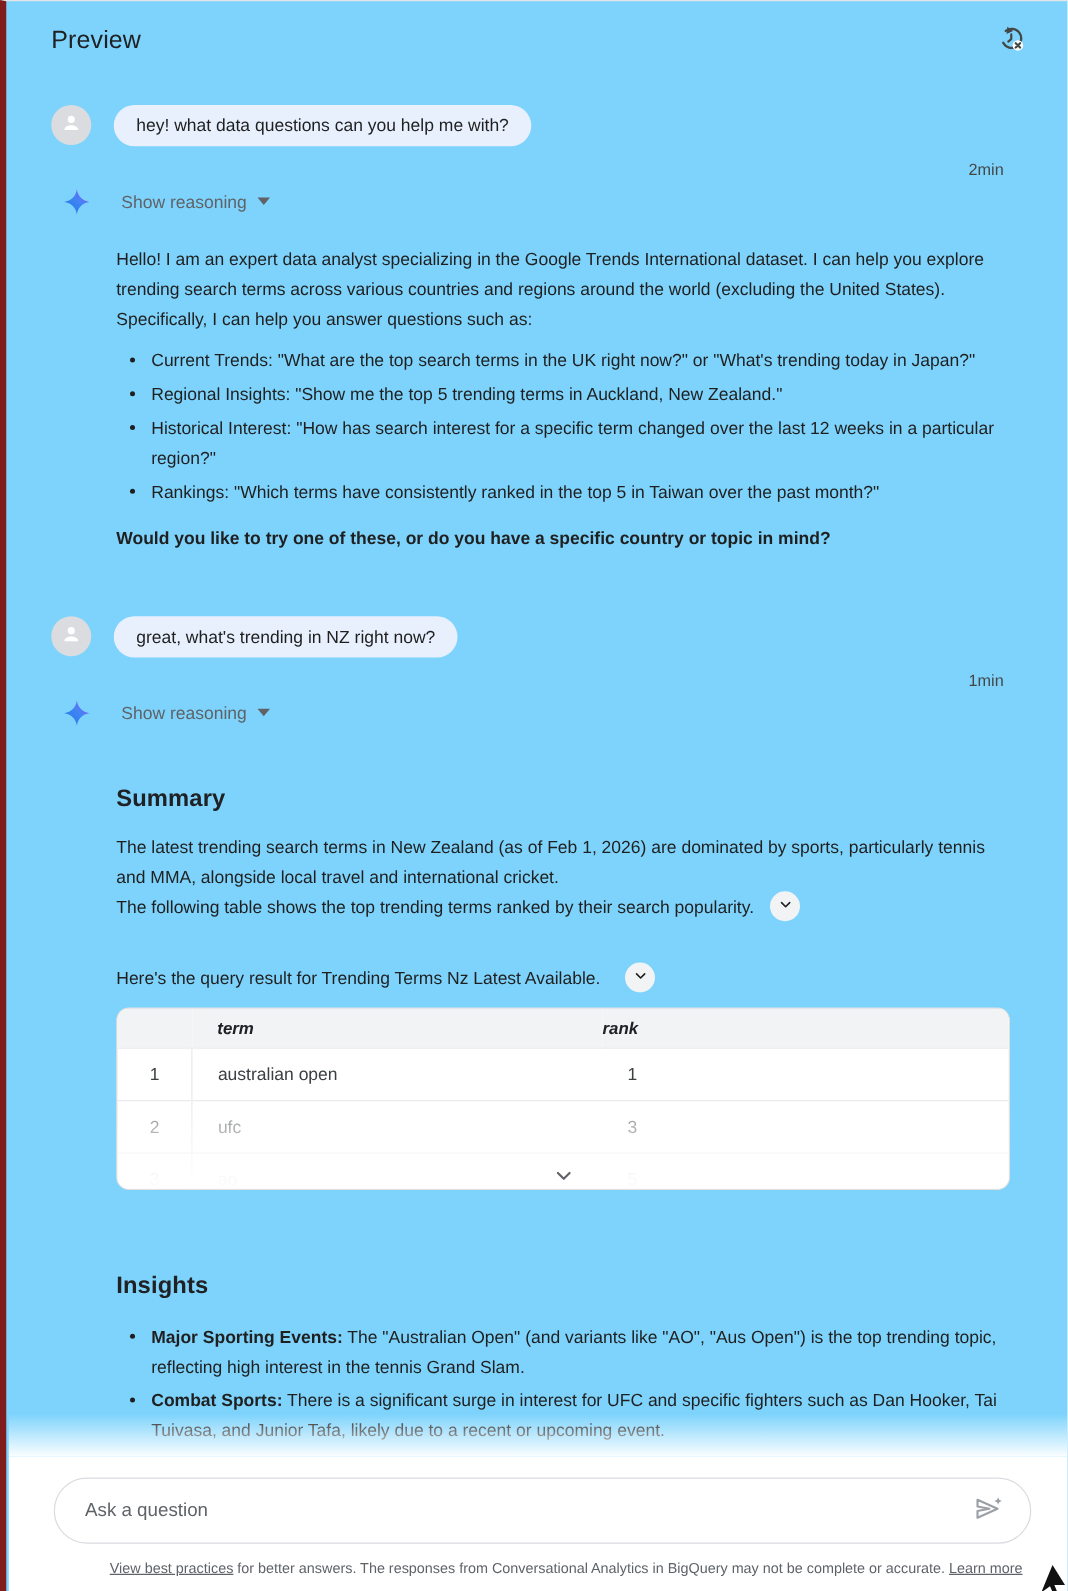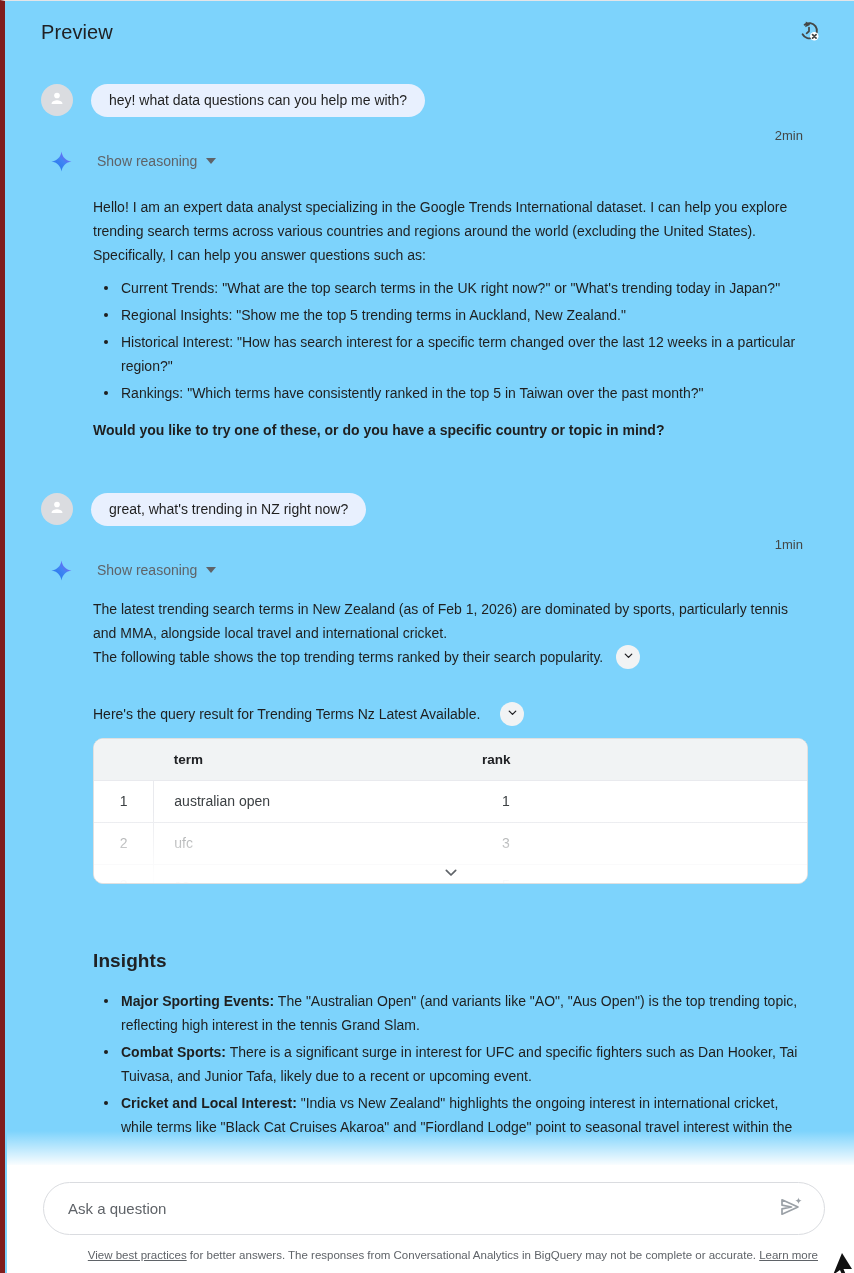--- a/index.html
+++ b/index.html
@@ -35,21 +35,21 @@
   .section-heading { font-size:19px; color:#202124; letter-spacing:.1px; }
   .summary-heading { margin-top:46px; margin-left:52px; }
   .summary-block { margin-left:52px; width:703px; font-size:14px; line-height:24px; }
   .summary-p1 { margin-top:14px; }
   .inline-row { display:flex; align-items:center; gap:13px;text-align:right; }
   .chev-btn { width:24px; height:24px; border-radius:50%; background:#f1f3f4; border:none; cursor:pointer; display:flex; align-items:center; justify-content:center; flex:none; }
   .query-row { margin-top:33px;gap:20px; }
   
   .result-table-wrap { position:relative; margin-left:52px; margin-top:12px; width:715px; height:146px; border:1px solid #e0e0e0; border-radius:10px; overflow:hidden; background:#fff; }
   table.result { width:100%; border-collapse:collapse; font-size:14px; }
-  table.result th { background:#f1f3f4; text-align:left; font-weight:700; color:#202124; height:41px; font-size:13.5px; }
+  table.result th { background:#f1f3f4; text-align:left; font-weight:700; color:#202124; height:31px; font-size:13.5px;font-style:italic; }
   table.result th.th-term { padding-left:20px; }
   table.result td { height:42px; border-top:1px solid #e9eaee; color:#3c4043; }
   td.idx { text-align:center; color:#444746; border-right:1px solid #e9eaee; }
   td.term { padding-left:20px; }
   td.rank { padding-left:20px; }
   tr.r2 { opacity:.62; }
   tr.r3 { opacity:.34; }
   .table-fade { position:absolute; left:0; right:0; bottom:0; height:72px; pointer-events:none;
     background:linear-gradient(rgba(255,255,255,0), rgba(255,255,255,.92) 88%); }
   .table-expand { position:absolute; left:50%; bottom:1px; transform:translateX(-50%); background:none; border:none; cursor:pointer; padding:0; display:flex; }
@@ -159,20 +159,21 @@
             </defs>
           <path d="M12 1.5C12.7 7.2 16.8 11.3 22.5 12 16.8 12.7 12.7 16.8 12 22.5 11.3 16.8 7.2 12.7 1.5 12 7.2 11.3 11.3 7.2 12 1.5Z" fill="url(#g2)"></path>
         </svg>
       </span>
       <button class="reasoning-btn">
         <span>Show reasoning</span>
         <span class="caret-down"></span>
       </button>
     </div>
 
+    <h2 class="section-heading summary-heading">Summary</h2>
     <div class="summary-block">
       <p class="summary-p1">The latest trending search terms in New Zealand (as of Feb 1, 2026) are dominated by sports, particularly tennis and MMA, alongside local travel and international cricket.</p>
       <div class="inline-row">
         <span>The following table shows the top trending terms ranked by their search popularity.</span>
         <button class="chev-btn">
           <span>
             <svg width="13" height="13" viewBox="0 0 24 24" fill="none">
                 <path d="M6 9.5l6 6 6-6" stroke="#202124" stroke-width="2.4" stroke-linecap="round" stroke-linejoin="round"></path>
               </svg>
           </span>

